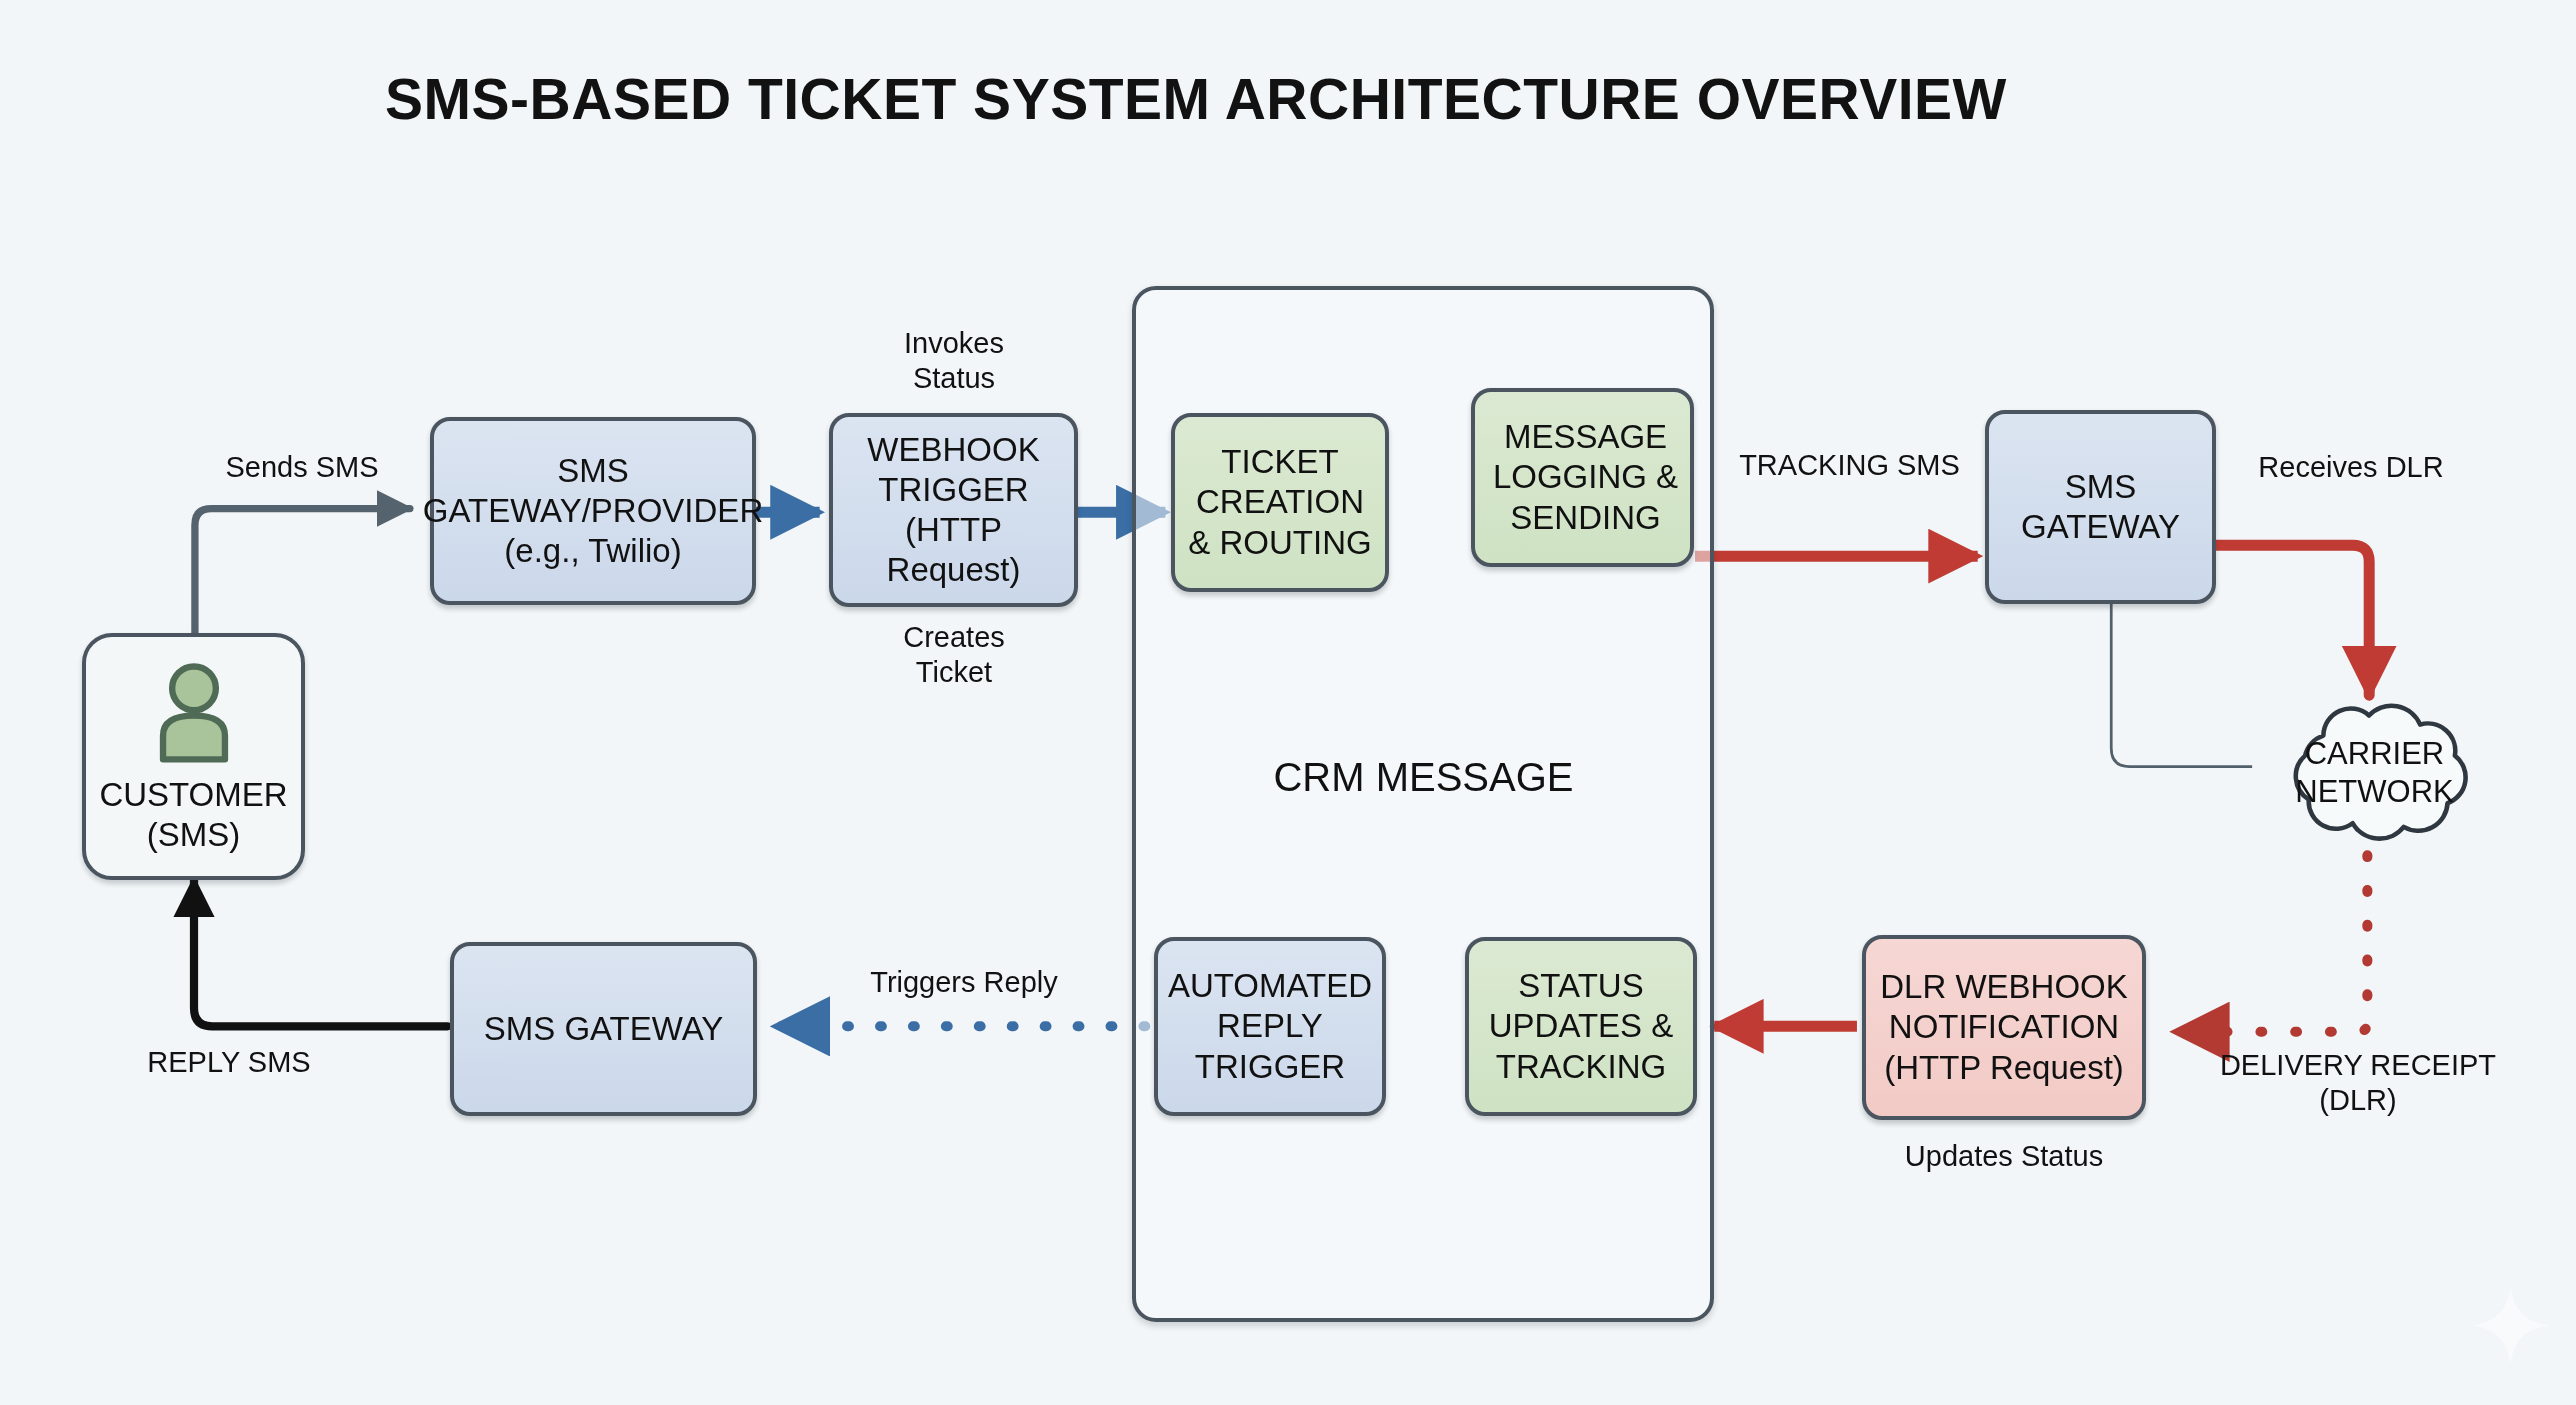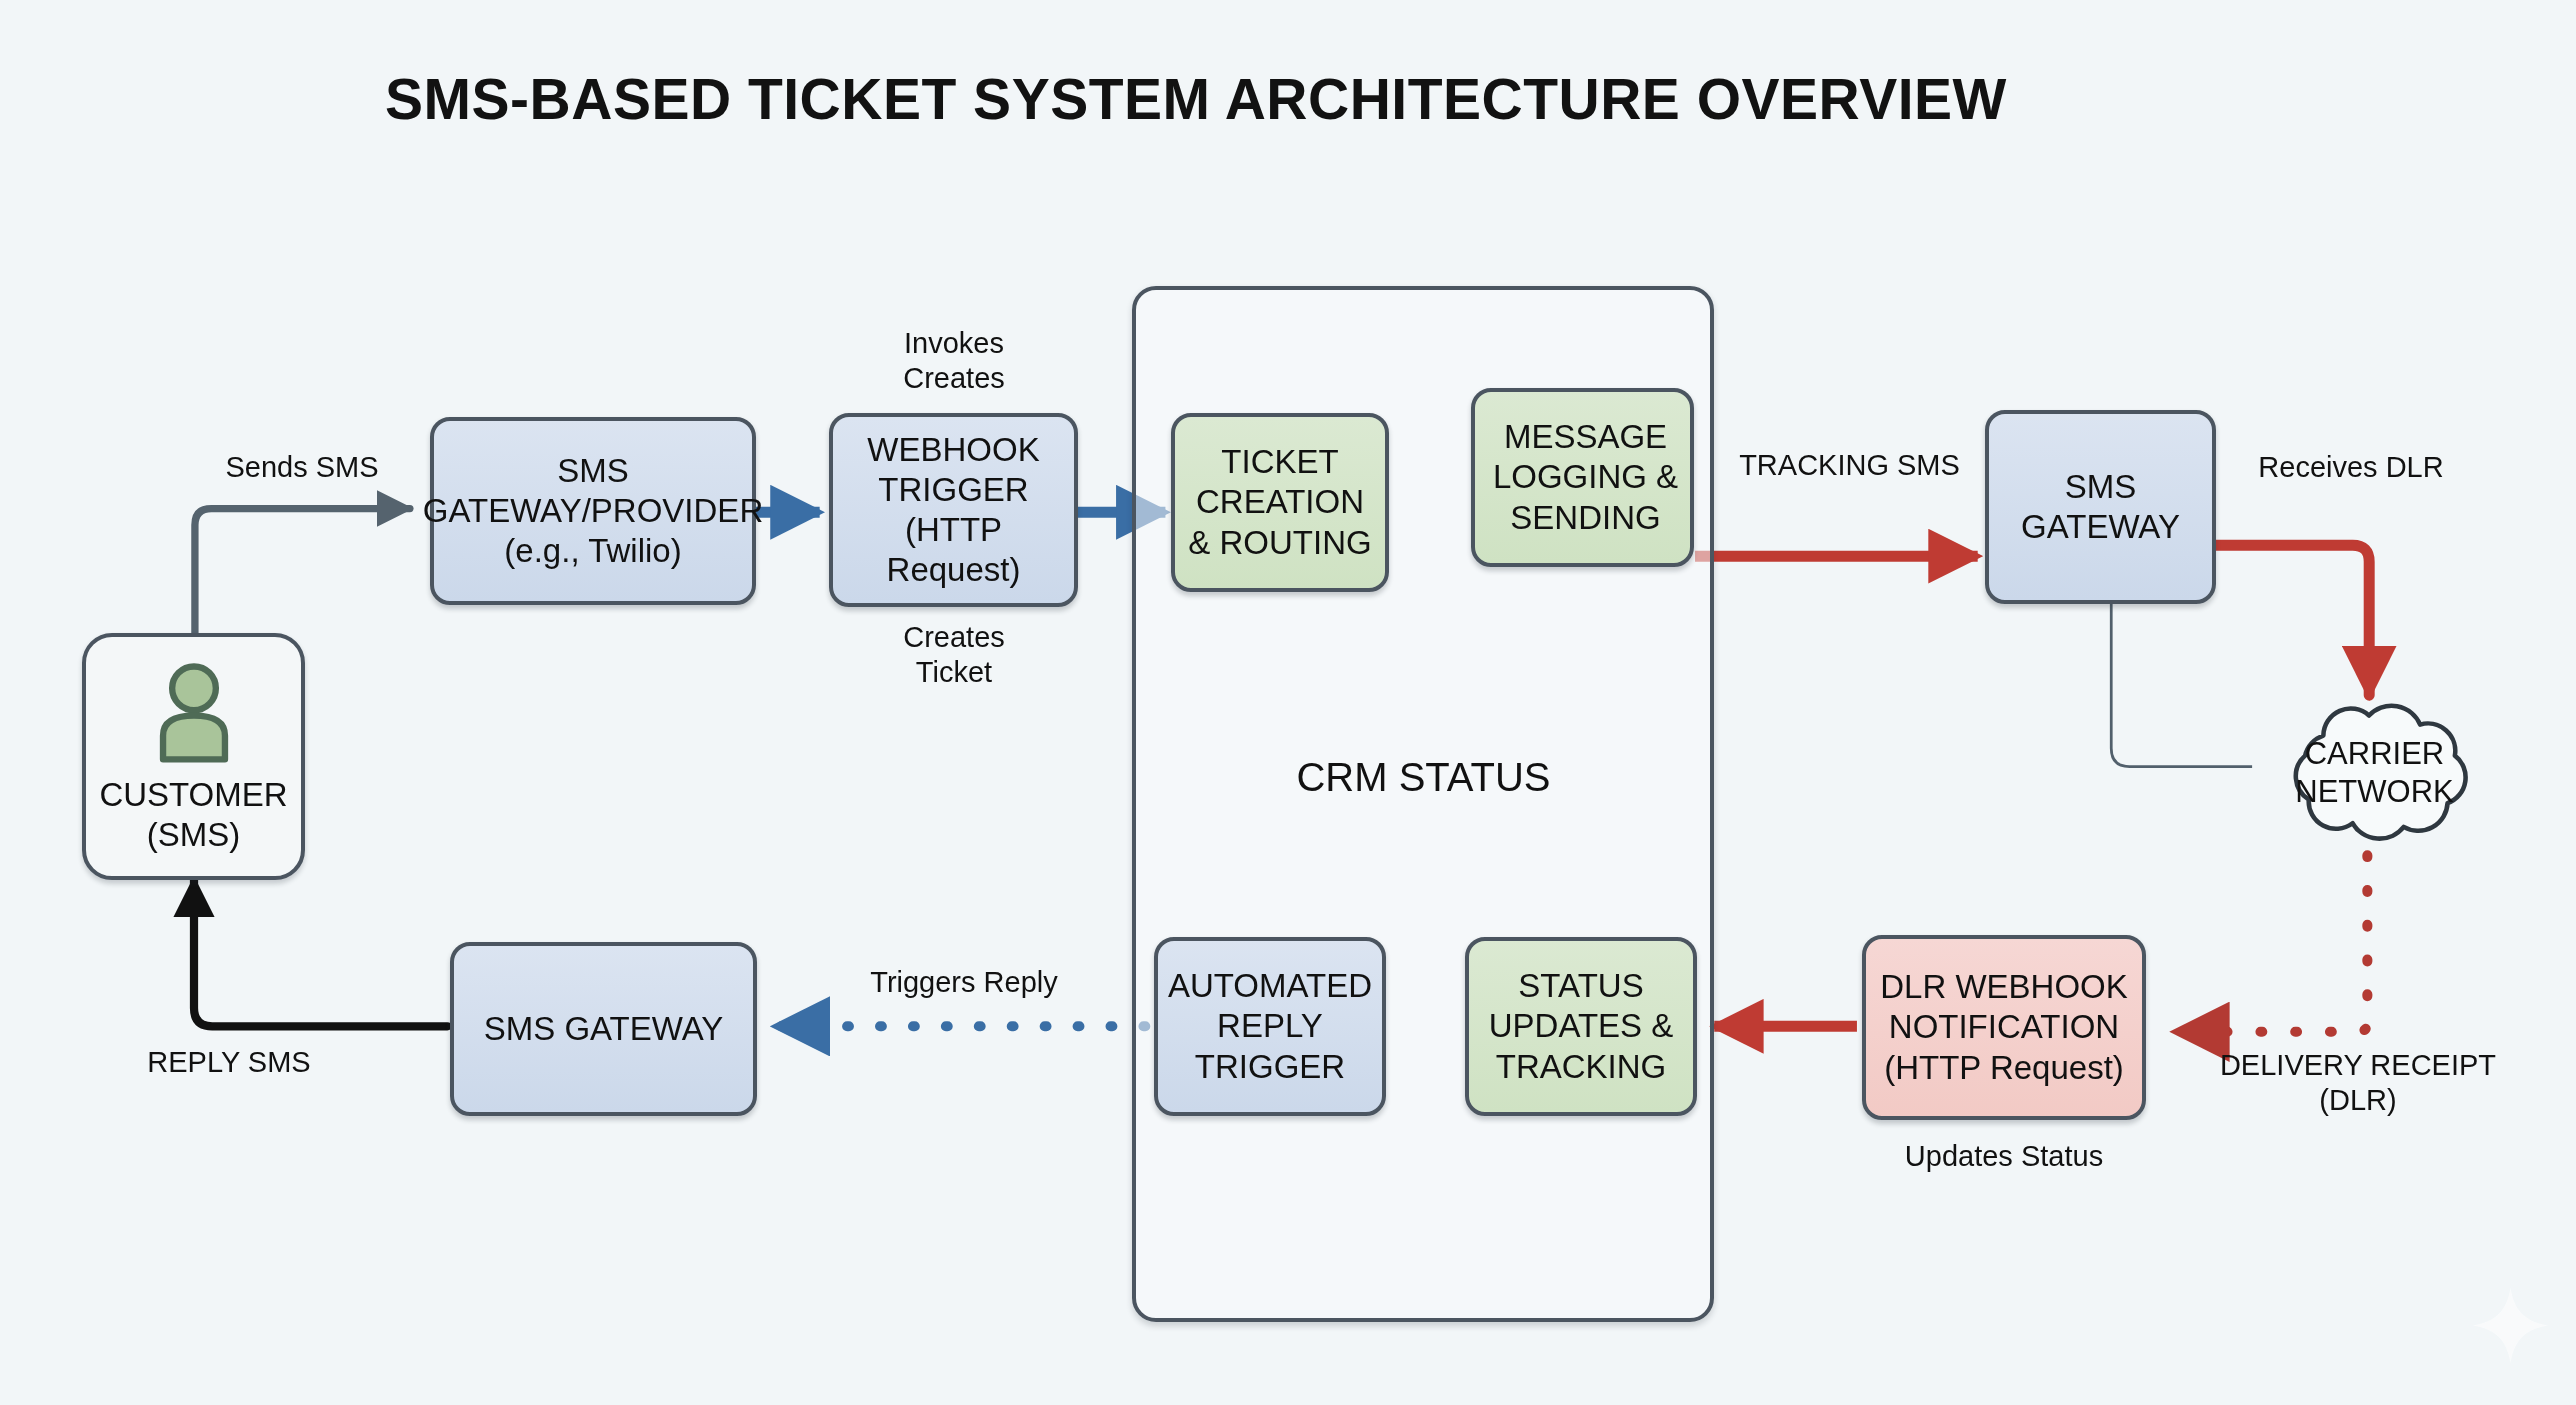--- a/index.html
+++ b/index.html
@@ -110,21 +110,21 @@
     <path d="M2588,935 L2588,1118 Q2588,1128 2578,1128 L2378,1128" fill="none" stroke="#b33a33" stroke-width="11" stroke-linecap="round" stroke-dasharray="2 36" marker-end="url(#arw-red-sm)"></path>
 
     <path d="M2030,1122 L1874,1122" fill="none" stroke="#bf3b33" stroke-width="12" marker-end="url(#arw-red)"></path>
 
     <path d="M1252,1122 L848,1122" fill="none" stroke="#3a6ea5" stroke-width="11" stroke-linecap="round" stroke-dasharray="2 34" marker-end="url(#arw-blue-sm)"></path>
 
     <path d="M489,1122 L232,1122 Q212,1122 212,1102 L212,962" fill="none" stroke="#111111" stroke-width="9" stroke-linecap="round" marker-end="url(#arw-black)"></path>
   </svg>
 
   <div class="crm-box" style="left:1132px;top:286px;width:582px;height:1036px;"></div>
-  <div class="crm-title" style="left:1131px;top:755px;">CRM STATUS</div>
+  <div class="crm-title" style="left:1131px;top:755px;">CRM MESSAGE</div>
 
   <div class="customer" style="left:82px;top:633px;width:223px;height:247px;">
     <span class="avatar">
       <svg width="88" height="102" viewBox="0 0 96 112" xmlns="http://www.w3.org/2000/svg">
         <circle cx="48" cy="30" r="24" fill="#a9c49a" stroke="#4f6b56" stroke-width="7"></circle>
         <path d="M14,108 L14,82 Q14,60 48,60 Q82,60 82,82 L82,108 Z" fill="#a9c49a" stroke="#4f6b56" stroke-width="7" stroke-linejoin="round"></path>
       </svg>
     </span>
     <span class="cust-label">CUSTOMER
 (SMS)</span>
@@ -195,21 +195,21 @@
 TRIGGER</span>
   </div>
 
   <div class="node n-blue" style="left:450px;top:942px;width:307px;height:174px;">
     <span class="lbl">SMS GATEWAY</span>
   </div>
 
   <div class="elabel" style="left:174px;top:450px;width:256px;">Sends SMS</div>
 
   <div class="elabel" style="left:834px;top:326px;width:240px;">Invokes
-Creates</div>
+Status</div>
 
   <div class="elabel" style="left:834px;top:620px;width:240px;">Creates
 Ticket</div>
 
   <div class="elabel caps" style="left:1703px;top:448px;width:293px;">TRACKING SMS</div>
 
   <div class="elabel" style="left:2214px;top:450px;width:274px;">Receives DLR</div>
 
   <div class="elabel caps" style="left:2184px;top:1048px;width:348px;">DELIVERY RECEIPT
 (DLR)</div>

